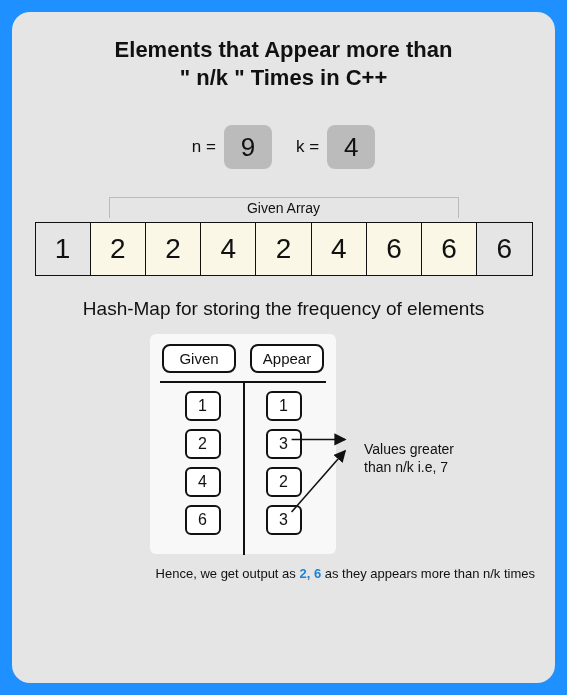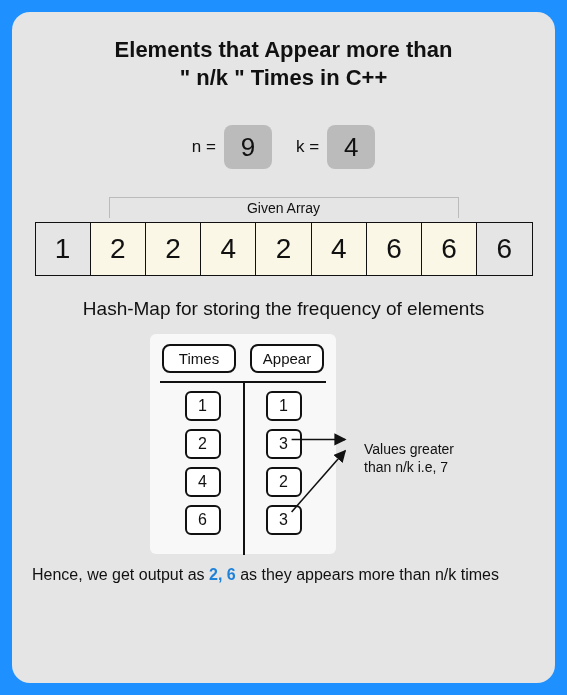--- a/index.html
+++ b/index.html
@@ -164,22 +164,22 @@
   }
   .annot-text {
     position: absolute;
     left: 332px;
     top: 107px;
     font-size: 14px;
     line-height: 1.25;
     width: 150px;
   }
   .conclusion {
-    text-align: left;
-    font-size: 16px;
+    text-align: right;
+    font-size: 13px;
     margin-top: 2px;
   }
   .conclusion .out {
     color: #1e82d9;
     font-weight: 700;
   }
   .arrow-svg {
     position: absolute;
     left: 0;
     top: 0;
@@ -226,21 +226,21 @@
         <div class="array-cell shade">6</div>
         <div class="array-cell">6</div>
       </div>
   </div>
 
   <div class="hashmap-caption">Hash-Map for storing the frequency of elements</div>
 
   <div class="hashmap-stage">
     <div class="hashmap-box">
       <div class="hm-headers">
-        <div class="hm-header">Times</div>
+        <div class="hm-header">Given</div>
         <div class="hm-header">Appear</div>
       </div>
       <div class="hm-body">
         <div class="hm-hline"></div>
         <div class="hm-vline"></div>
         <div class="hm-cols">
           <div class="hm-col" id="keys-col">
               <div class="hm-cell">1</div>
               <div class="hm-cell">2</div>
               <div class="hm-cell">4</div>

